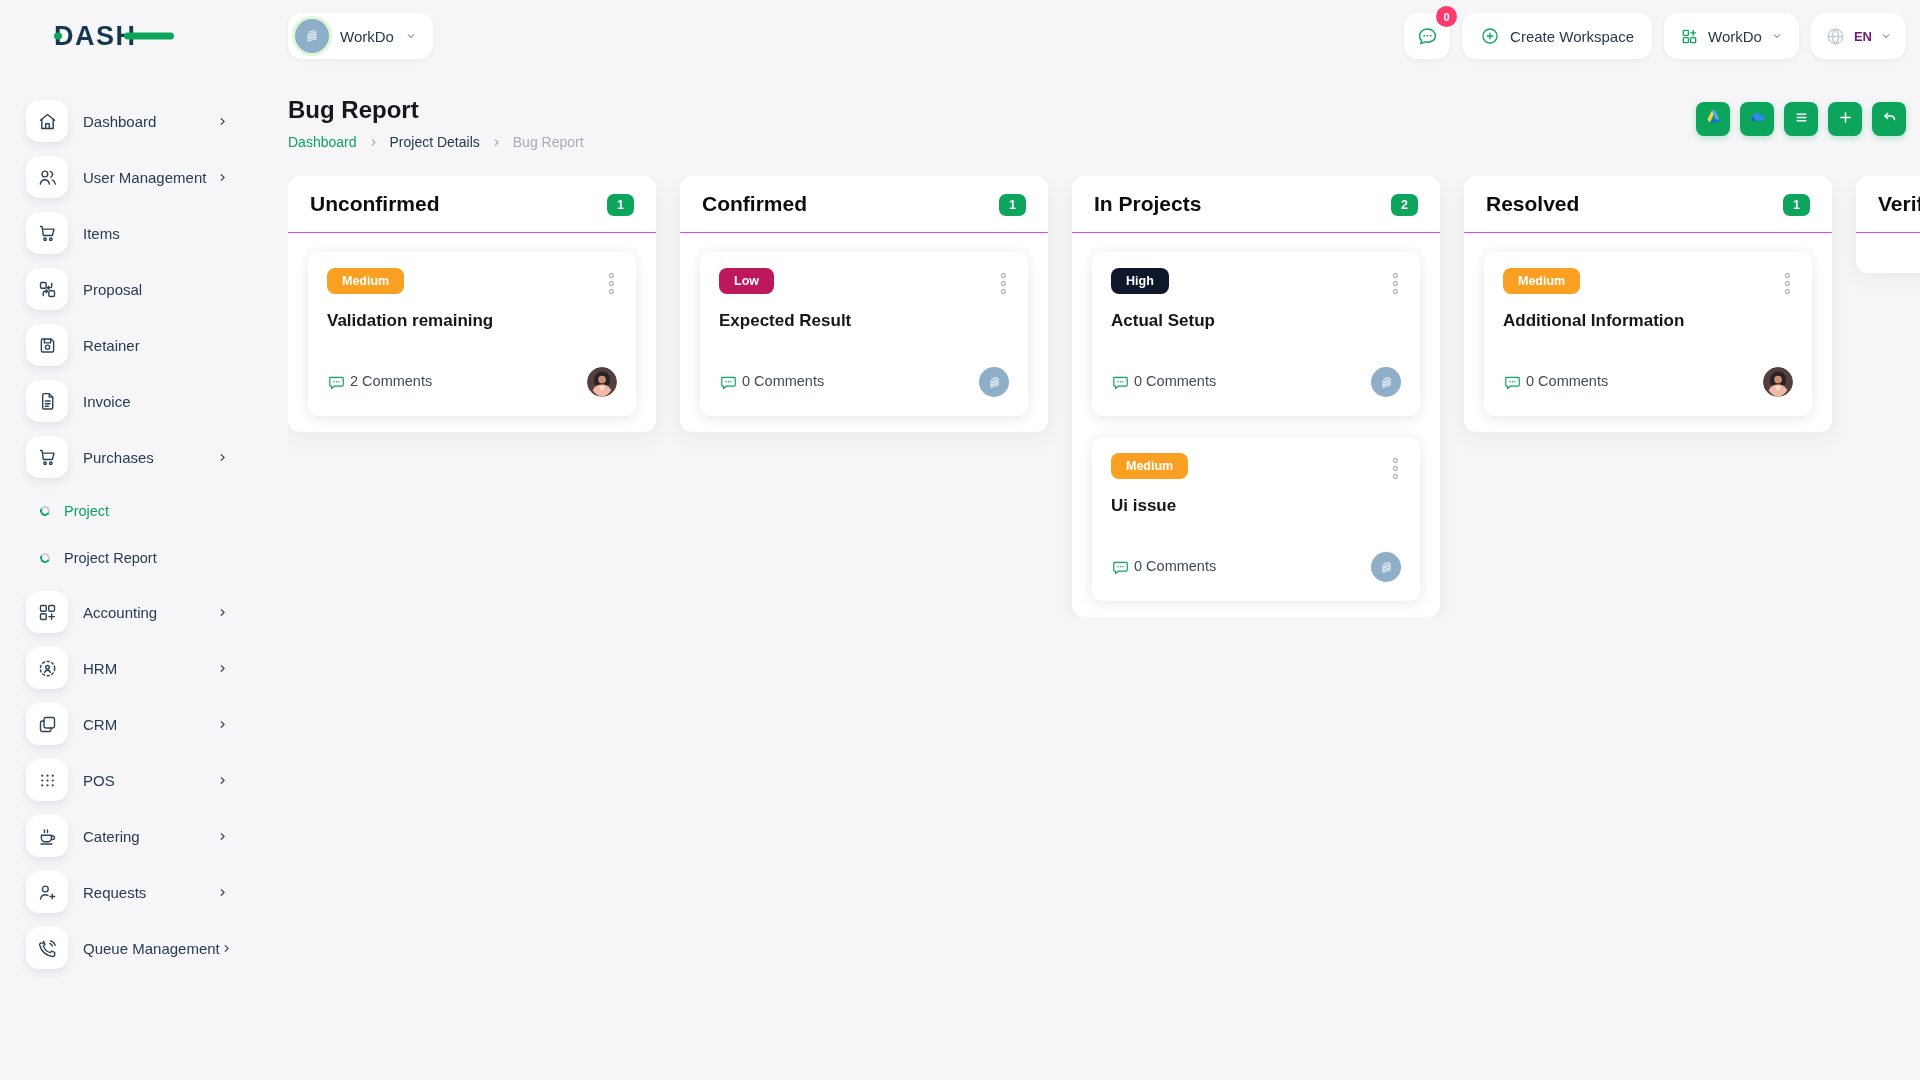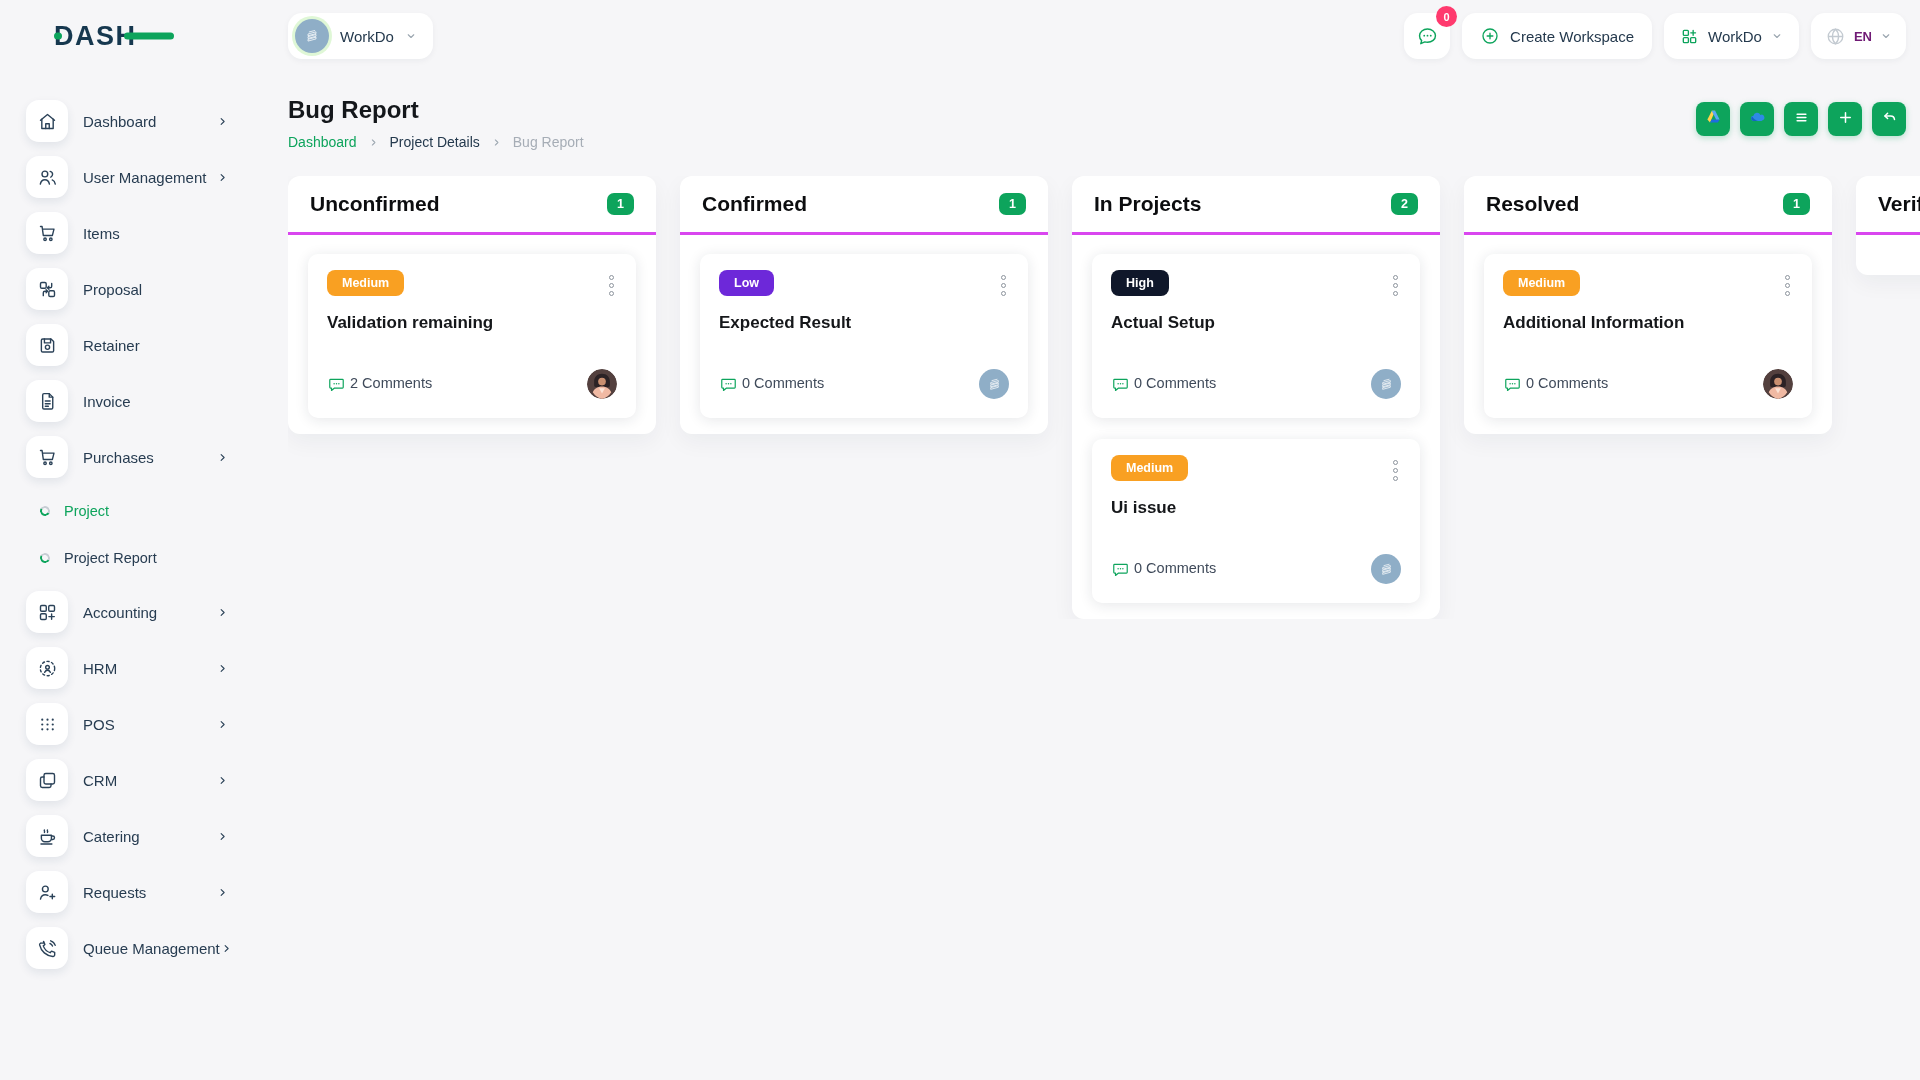--- a/index.html
+++ b/index.html
@@ -61,21 +61,21 @@
   .bc-link { color:#0da45c; cursor:pointer; }
   .bc-mid { color:#24394d; cursor:pointer; }
   .bc-last { color:#a6adb6; }
   .toolbar { display:flex; gap:10px; margin-top:6px; }
   .tb-btn { width:34px; height:34px; border-radius:8px; background:#0da45c; border:none; display:flex; align-items:center; justify-content:center; color:#fff; cursor:pointer; box-shadow:0 2px 6px rgba(13,164,92,.28); }
   .tb-btn svg { width:19px; height:19px; }
 
   
   .board { display:flex; gap:24px; margin-top:26px; overflow:hidden; align-items:flex-start; }
   .column { flex:0 0 368px; background:#fff; border-radius:12px; box-shadow:0 8px 22px rgba(18,38,63,.05); }
-  .col-head { display:flex; align-items:center; justify-content:space-between; padding:16px 22px; border-bottom:3px solid #d946ef; }
+  .col-head { display:flex; align-items:flex-end; justify-content:space-between; padding:16px 22px; border-bottom:1px solid #d946ef; }
   .col-title { font-size:21px; font-weight:700; color:#0c0d0f; white-space:nowrap; }
   .col-count { background:#0da45c; color:#fff; font-size:12.5px; font-weight:600; border-radius:7px; min-width:27px; height:22px; display:flex; align-items:center; justify-content:center; padding:0 7px; }
   .col-body { padding:19px 20px 16px; display:flex; flex-direction:column; gap:21px; min-height:40px; }
   .card { background:#fff; border-radius:10px; box-shadow:0 2px 14px rgba(25,39,57,.11); padding:16px 19px 19px; cursor:pointer; }
   .card-top { display:flex; justify-content:space-between; align-items:flex-start; }
   .pri { color:#fff; font-size:12.5px; font-weight:600; padding:6px 15px; border-radius:8px; display:inline-block; }
   .kebab { display:flex; flex-direction:column; gap:3px; padding:5px 3px; cursor:pointer; }
   .kebab i { width:5px; height:5px; border:1.4px solid #8d949d; border-radius:50%; display:block; }
   .card-title { font-size:17px; font-weight:700; color:#15171a; margin-top:12px; }
   .card-foot { display:flex; justify-content:space-between; align-items:center; margin-top:36px; }
@@ -226,49 +226,49 @@
           </span>
           <span class="nav-label">HRM</span>
           <span class="nav-chevron">
             <svg viewBox="0 0 24 24" fill="none" stroke="currentColor" stroke-width="2" stroke-linecap="round" stroke-linejoin="round">
               <path d="m9.5 6.5 5.5 5.5-5.5 5.5"></path>
             </svg>
           </span>
         </div>
         <div class="nav-item">
           <span class="nav-icon-box">
+            <svg viewBox="0 0 24 24" fill="none" stroke="currentColor" stroke-width="1.6" stroke-linecap="round" stroke-linejoin="round">
+              <rect x="8" y="4" width="12" height="12" rx="2"></rect>
+              <path d="M16 16v2a2 2 0 0 1-2 2H6a2 2 0 0 1-2-2V10a2 2 0 0 1 2-2h2"></path>
+            </svg>
+          </span>
+          <span class="nav-label">CRM</span>
+          <span class="nav-chevron">
+            <svg viewBox="0 0 24 24" fill="none" stroke="currentColor" stroke-width="2" stroke-linecap="round" stroke-linejoin="round">
+              <path d="m9.5 6.5 5.5 5.5-5.5 5.5"></path>
+            </svg>
+          </span>
+        </div>
+        <div class="nav-item">
+          <span class="nav-icon-box">
             <svg viewBox="0 0 24 24">
               <g fill="currentColor">
                 <circle cx="6" cy="6.5" r="1.25"></circle>
                 <circle cx="12" cy="6.5" r="1.25"></circle>
                 <circle cx="18" cy="6.5" r="1.25"></circle>
                 <circle cx="6" cy="12" r="1.25"></circle>
                 <circle cx="12" cy="12" r="1.25"></circle>
                 <circle cx="18" cy="12" r="1.25"></circle>
                 <circle cx="6" cy="17.5" r="1.25"></circle>
                 <circle cx="12" cy="17.5" r="1.25"></circle>
                 <circle cx="18" cy="17.5" r="1.25"></circle>
               </g>
             </svg>
           </span>
           <span class="nav-label">POS</span>
-          <span class="nav-chevron">
-            <svg viewBox="0 0 24 24" fill="none" stroke="currentColor" stroke-width="2" stroke-linecap="round" stroke-linejoin="round">
-              <path d="m9.5 6.5 5.5 5.5-5.5 5.5"></path>
-            </svg>
-          </span>
-        </div>
-        <div class="nav-item">
-          <span class="nav-icon-box">
-            <svg viewBox="0 0 24 24" fill="none" stroke="currentColor" stroke-width="1.6" stroke-linecap="round" stroke-linejoin="round">
-              <rect x="8" y="4" width="12" height="12" rx="2"></rect>
-              <path d="M16 16v2a2 2 0 0 1-2 2H6a2 2 0 0 1-2-2V10a2 2 0 0 1 2-2h2"></path>
-            </svg>
-          </span>
-          <span class="nav-label">CRM</span>
           <span class="nav-chevron">
             <svg viewBox="0 0 24 24" fill="none" stroke="currentColor" stroke-width="2" stroke-linecap="round" stroke-linejoin="round">
               <path d="m9.5 6.5 5.5 5.5-5.5 5.5"></path>
             </svg>
           </span>
         </div>
         <div class="nav-item">
           <span class="nav-icon-box">
             <svg viewBox="0 0 24 24" fill="none" stroke="currentColor" stroke-width="1.6" stroke-linecap="round" stroke-linejoin="round">
               <path d="M5 10.5h11.5V14a4 4 0 0 1-4 4H9a4 4 0 0 1-4-4z"></path>
@@ -491,21 +491,21 @@
             </div>
           </div>
           <div class="column">
             <div class="col-head">
               <span class="col-title">Confirmed</span>
               <span class="col-count">1</span>
             </div>
             <div class="col-body">
               <div class="card">
                 <div class="card-top">
-                  <span class="pri" style="background: #6d28d9;">Low</span>
+                  <span class="pri" style="background: #be185d;">Low</span>
                   <span class="kebab">
                     <i></i>
                     <i></i>
                     <i></i>
                   </span>
                 </div>
                 <div class="card-title">Expected Result</div>
                 <div class="card-foot">
                   <span class="comments">
                     <span class="icon">

